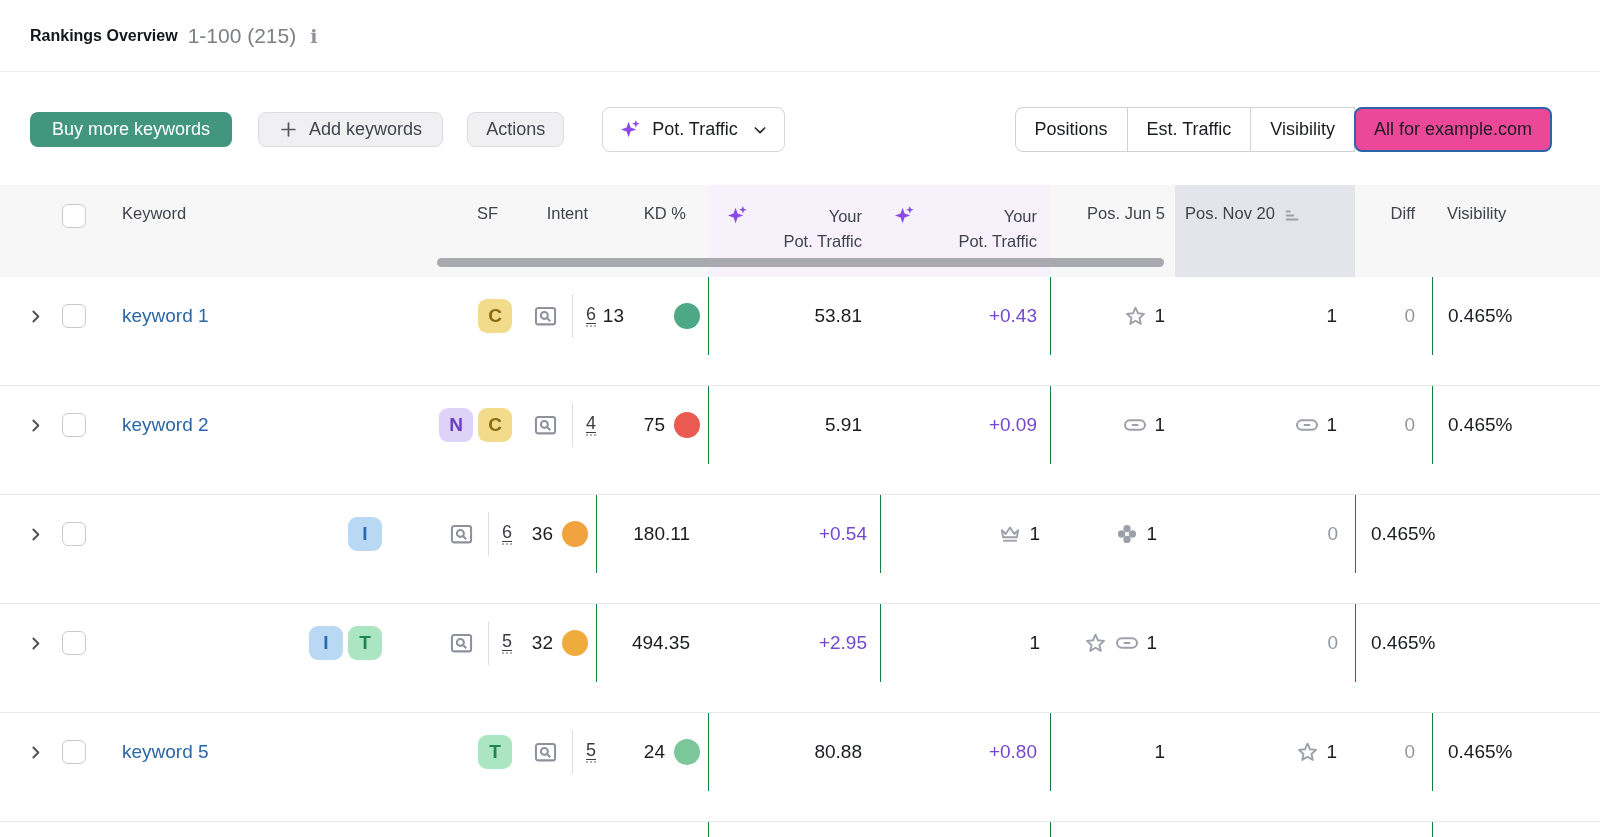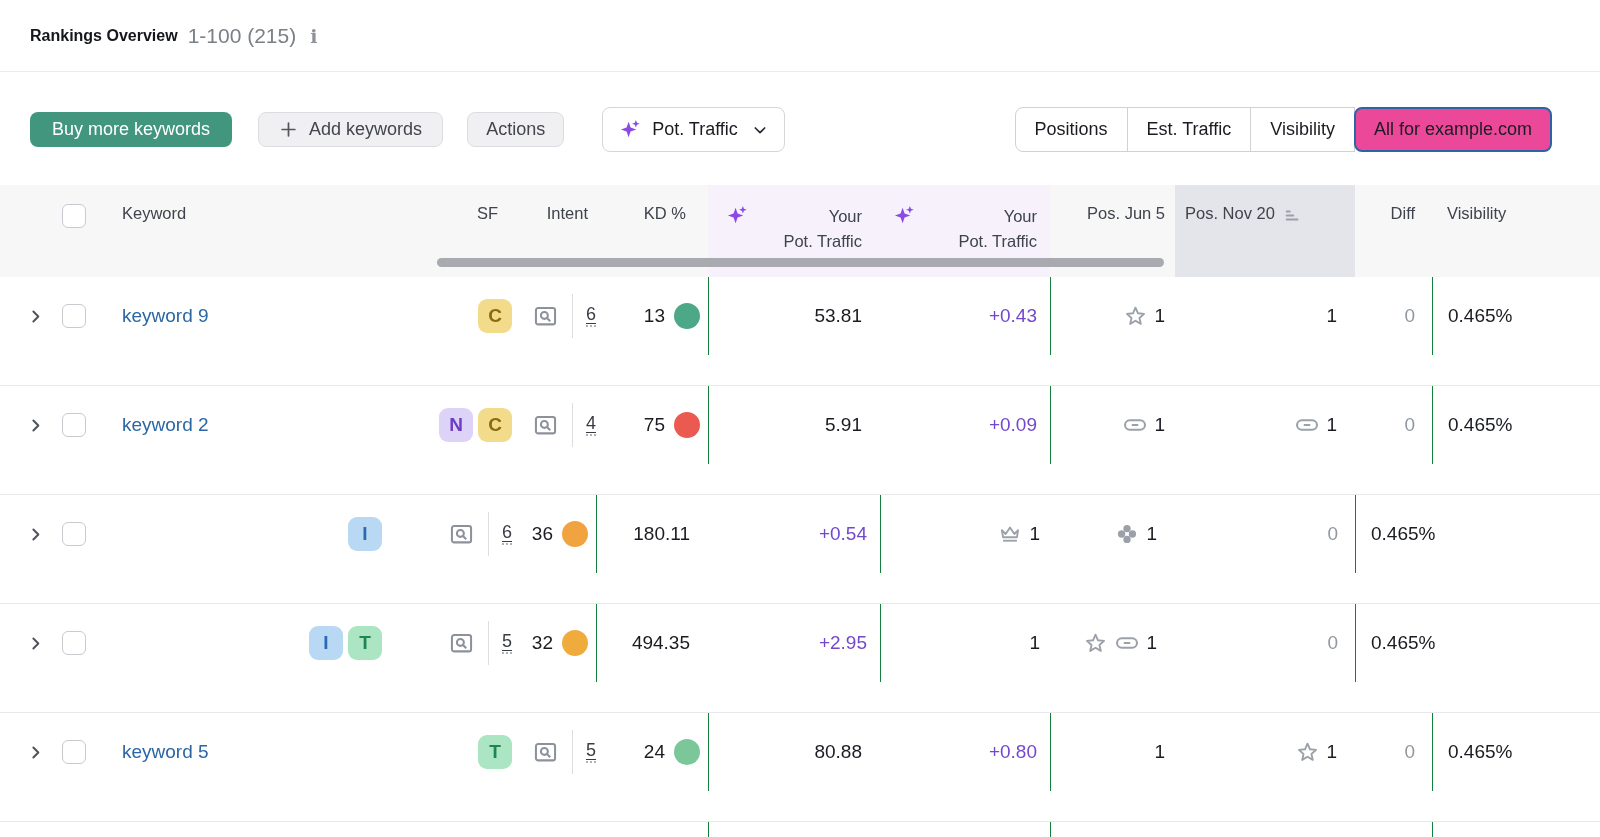--- a/index.html
+++ b/index.html
@@ -168,37 +168,37 @@
       <span style="display:inline-flex;">
             <svg width="17" height="17" viewBox="0 0 24 24" fill="none" stroke="#4e525a" stroke-width="2.8" stroke-linecap="round" stroke-linejoin="round">
               <path d="M9 5 L16 12 L9 19"></path>
             </svg>
           </span>
     </div>
     <div class="cell" style="padding-left:10px;">
       <span class="cb"></span>
     </div>
     <div class="cell" style="padding-left:26px;">
-      <a class="kw">keyword 9</a>
+      <a class="kw">keyword 1</a>
     </div>
     <div class="cell r">
       <span class="intent-badge" style="background:#F2DC8C;color:#8A6A10;">C</span>
     </div>
     <div class="cell r">
       <span style="display:inline-flex;">
             <svg width="27" height="27" viewBox="0 0 24 24" fill="none" stroke="#8d919b" stroke-width="1.8" stroke-linejoin="round">
               <rect x="3.5" y="4.5" width="17" height="14.5" rx="2"></rect>
               <circle cx="11" cy="11" r="3.1"></circle>
               <path d="M13.3 13.3 L16.2 16.2"></path>
             </svg>
           </span>
       <span class="vdiv"></span>
       <span class="sf-num">6</span>
     </div>
-    <div class="cell r" style="padding-right:8px;">
+    <div class="cell r" style="padding-right:8px;gap:41px;">
       <span class="kd-num">13</span>
       <span class="kd-dot" style="background:#4DA887;"></span>
     </div>
     <div class="cell r bl" style="padding-right:18px;">
       <span class="val">53.81</span>
     </div>
     <div class="cell r" style="padding-right:13px;">
       <span class="growth">+0.43</span>
     </div>
     <div class="cell r bl" style="padding-right:10px;">

